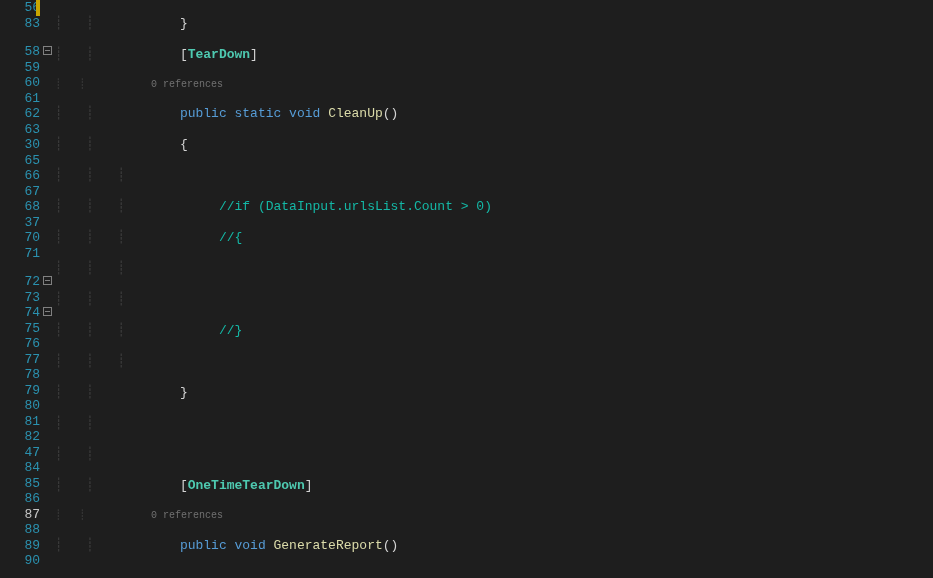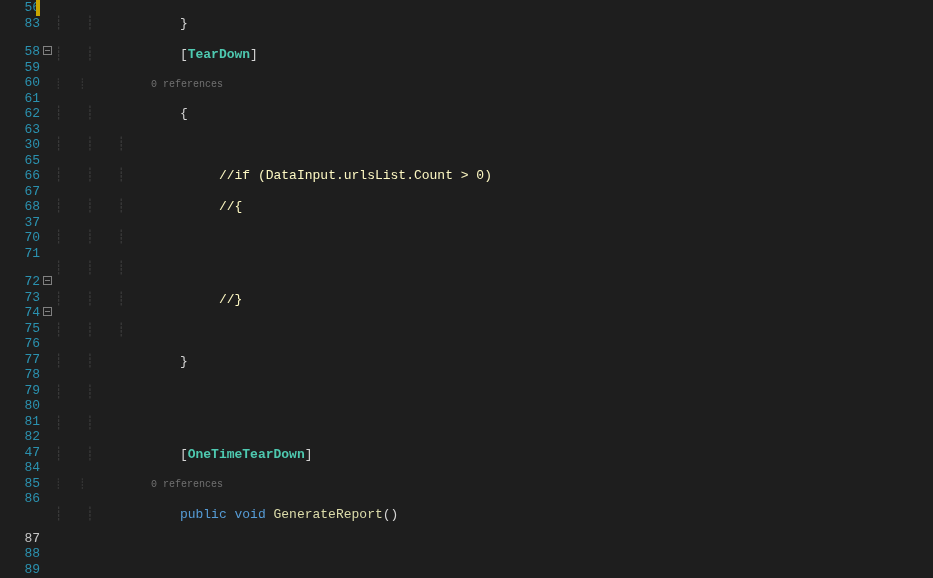--- a/index.html
+++ b/index.html
@@ -41,21 +41,20 @@
     position: relative;
   }
   .line-num {
     height: 15.5px;
     line-height: 15.5px;
     padding-right: 0px;
     color: #2b91af;
   }
   .ln-caret {
     color: #c5c5c5;
-    margin-top: 24px;
   }
   .mark-row {
     height: 15.5px;
     line-height: 15.5px;
     color: #808080;
     font-size: 11px;
     text-align: center;
   }
   .mark-box {
     display:inline-block;
@@ -87,21 +86,21 @@
   }
   .refline {
     height: 13px;
     line-height: 13px;
     font-size: 10px;
     color: #707070;
   }
   .kw { color:#569cd6; }
   .type { color:#4ec9b0;font-weight:bold; }
   .fn { color:#dcdcaa; }
-  .cm { color:#fef9c3; }
+  .cm { color:#14b8a6; }
   .pn { color:#d4d4d4; }
   .guide {
     color:#404040;
   }
 </style>
 </head>
 <body>
 
 <div class="editor">
   <div class="gutter">
@@ -183,20 +182,21 @@
       </div>
     <div class="mark-row"></div>
     <div class="mark-row"></div>
     <div class="mark-row"></div>
   </div>
 
   <div class="code">
 <div class="codeline"><span class="guide">┊   ┊   </span><span class="pn">        }</span></div>
 <div class="codeline"><span class="guide">┊   ┊   </span><span class="pn">        [</span><span class="type">TearDown</span><span class="pn">]</span></div>
 <div class="refline"><span class="guide">┊   ┊   </span>        <span>0 references</span></div>
+<div class="codeline"><span class="guide">┊   ┊   </span>        <span class="kw">public </span><span class="kw">static </span><span class="kw">void </span><span class="fn">CleanUp</span><span class="pn">()</span></div>
 <div class="codeline"><span class="guide">┊   ┊   </span><span class="pn">        {</span></div>
 <div class="codeline"><span class="guide">┊   ┊   ┊</span></div>
 <div class="codeline"><span class="guide">┊   ┊   ┊</span><span class="cm">            //if (DataInput.urlsList.Count &gt; 0)</span></div>
 <div class="codeline"><span class="guide">┊   ┊   ┊</span><span class="cm">            //{</span></div>
 <div class="codeline"><span class="guide">┊   ┊   ┊</span></div>
 <div class="codeline"><span class="guide">┊   ┊   ┊</span></div>
 <div class="codeline"><span class="guide">┊   ┊   ┊</span><span class="cm">            //}</span></div>
 <div class="codeline"><span class="guide">┊   ┊   ┊</span></div>
 <div class="codeline"><span class="guide">┊   ┊   </span><span class="pn">        }</span></div>
 <div class="codeline"><span class="guide">┊   ┊</span></div>

